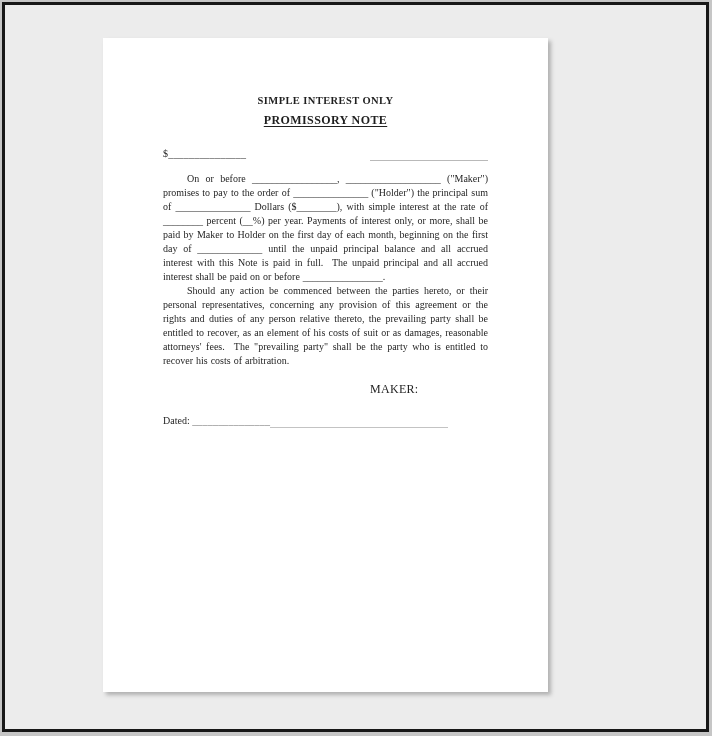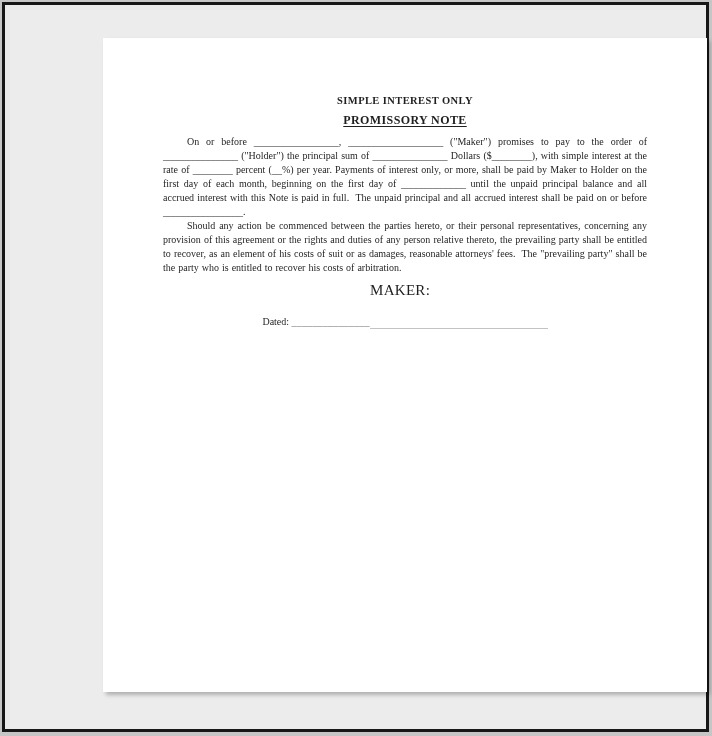--- a/index.html
+++ b/index.html
@@ -19,21 +19,21 @@
     right: 3px;
     bottom: 4px;
     border: 3px solid #171717;
     background: #ececec;
     box-sizing: border-box;
   }
   .paper {
     position: absolute;
     left: 103px;
     top: 38px;
-    width: 604px;
+    width: 445px;
     height: 654px;
     background: #ffffff;
     box-shadow: 3px 3px 4px rgba(0,0,0,0.25);
     box-sizing: border-box;
     padding: 56px 60px 0 60px;
     color: #1f1f1f;
   }
   .title-1 {
     text-align: center;
     font-size: 10.5px;
@@ -71,46 +71,50 @@
   .para {
     font-size: 10px;
     line-height: 14px;
     text-align: justify;
     text-indent: 24px;
     margin: 0;
     word-spacing: 0.5px;
   }
   .para.first { margin-top: 8px; }
   .maker {
-    margin-top: 8px;
+    margin-top: 14px;
     padding-left: 207px;
-    font-size: 15px;
+    font-size: 12px;
     line-height: 15px;
     letter-spacing: 0.3px;
   }
   .dated-row {
     margin-top: 18px;
     display: flex;
-    justify-content: center;
+    justify-content: flex-start;
     align-items: baseline;
     font-size: 10px;
     height: 16px;
   }
   .dated-blank { color: #6e6e6e; letter-spacing: 0.2px; }
 </style>
 </head>
 <body>
 
 <div class="frame">
 </div>
 
 <div class="paper">
   <h1 class="title-1">SIMPLE INTEREST ONLY</h1>
   <h2 class="title-2">PROMISSORY NOTE</h2>
 
+  <div class="amount-row">
+    <span class="amount-field"><span>$</span><span>_______________</span></span>
+    <div class="blank-line name-line"></div>
+  </div>
 
   <p class="para first">On or before _________________, ___________________ ("Maker") promises to pay to the order of _______________ ("Holder") the principal sum of _______________ Dollars ($________), with simple interest at the rate of ________ percent (__%) per year.  Payments of interest only, or more, shall be paid by Maker to Holder on the first day of each month, beginning on the first day of _____________ until the unpaid principal balance and all accrued interest with this Note is paid in full.&nbsp; The unpaid principal and all accrued interest shall be paid on or before ________________.</p>
 
   <p class="para">Should any action be commenced between the parties hereto, or their personal representatives, concerning any provision of this agreement or the rights and duties of any person relative thereto, the prevailing party shall be entitled to recover, as an element of his costs of suit or as damages, reasonable attorneys' fees.&nbsp; The "prevailing party" shall be the party who is entitled to recover his costs of arbitration.</p>
 
   <div class="maker">MAKER:</div>
 
   <div class="dated-row">
     <span><span>Dated:</span> <span class="dated-blank">_______________</span></span>
     <div class="blank-line signature-line"></div>

